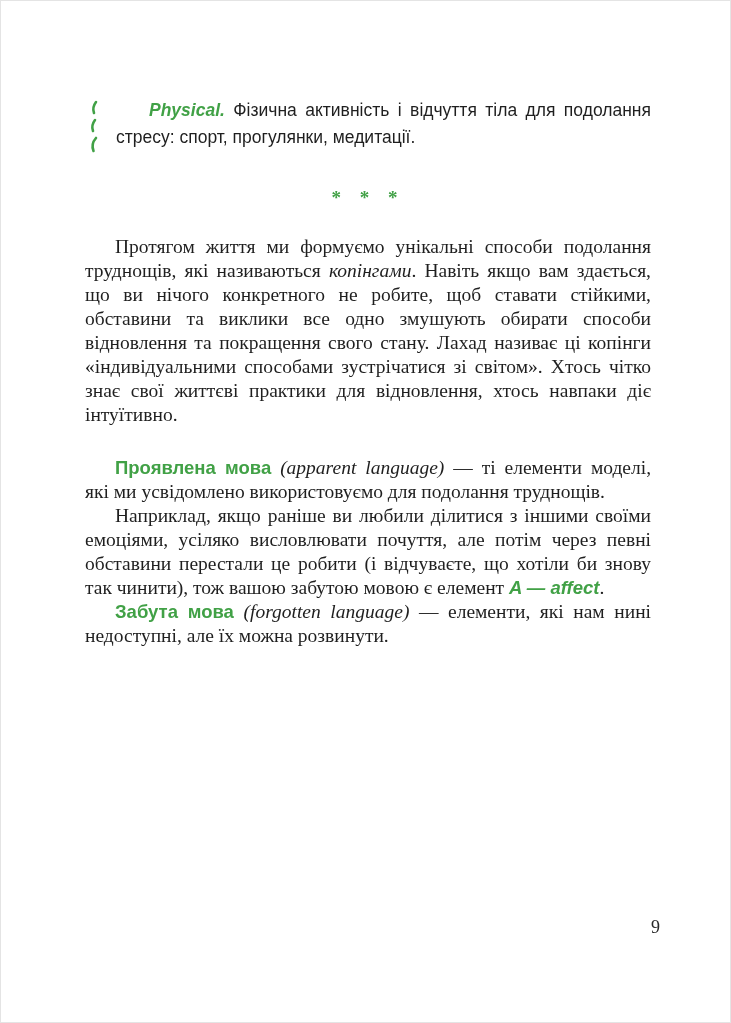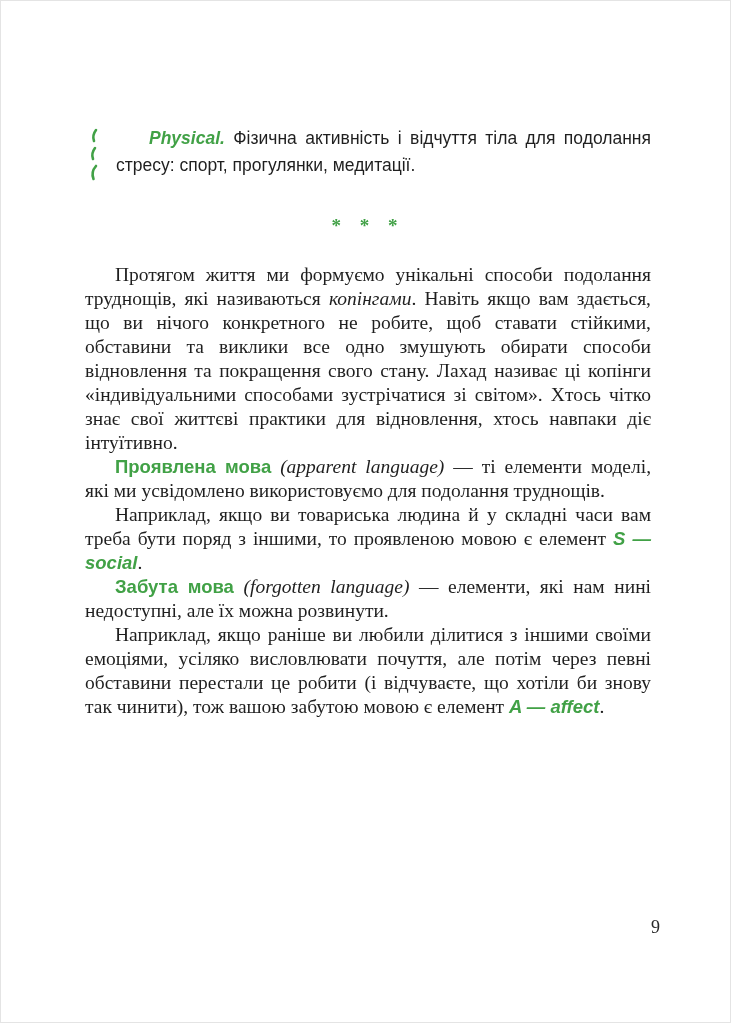--- a/index.html
+++ b/index.html
@@ -9,21 +9,21 @@
     height:1021px;
     border:1px solid #e4e4e4;
     background:#ffffff;
     font-family:"Liberation Serif", serif;
     color:#1f1f1f;
     overflow:hidden;
   }
   .content {
     position:absolute;
     left:84px;
-    top:124px;
+    top:96px;
     width:566px;
   }
 
   
   .quote {
     position:relative;
     padding-left:31px;
     font-family:"Liberation Sans", sans-serif;
     font-size:17.5px;
     line-height:27px;
@@ -54,21 +54,21 @@
   
   p.body-p {
     margin:0;
     text-indent:30px;
     text-align:justify;
     font-size:19.5px;
     line-height:24px;
     hyphens:auto;
     -webkit-hyphens:auto;
   }
-  p.gap-above { }
+  p.gap-above { margin-top:29px; }
 
   .it { font-style:italic; }
   .term {
     color:#41a146;
     font-weight:700;
     font-family:"Liberation Sans", sans-serif;
     font-size:18.5px;
   }
   .term-italic {
     color:#41a146;
@@ -103,22 +103,21 @@
       <div class="quote-text"><span class="kw">Physical.</span><span> Фізична активність і відчуття тіла для подолання стресу: спорт, прогулянки, медитації.</span></div>
     </div>
 
     <div class="separator">* * *</div>
 
     <p class="body-p"><span>Протягом життя ми формуємо унікальні способи подолання труднощів, які називаються </span><span class="it">копінгами</span><span>. Навіть якщо вам здається, що ви нічого конкретного не робите, щоб ставати стійкими, обставини та виклики все одно змушують обирати способи відновлення та покращення свого стану. Лахад називає ці копінги «індивідуальними способами зустрічатися зі світом». Хтось чітко знає свої життєві практики для відновлення, хтось навпаки діє інтуїтивно.</span></p>
 
 
     <p class="body-p gap-above"><span class="term">Проявлена мова</span><span class="it"> (apparent language)</span><span> — ті елементи моделі, які ми усвідомлено використовуємо для подолання труднощів.</span></p>
 
-    <p class="body-p"><span>Наприклад, якщо ви товариська людина й у складні часи вам треба бути поряд з іншими, то проявленою мовою є елемент </span><span class="term-italic">S — social</span><span>.</span></p>
+
+    <p class="body-p"><span>Наприклад, якщо раніше ви любили ділитися з іншими своїми емоціями, усіляко висловлювати почуття, але потім через певні обставини перестали це робити (і відчуваєте, що хотіли би знову так чинити), тож вашою забутою мовою є елемент </span><span class="term-italic">A — affect</span><span>.</span></p>
 
     <p class="body-p"><span class="term">Забута мова</span><span class="it"> (forgotten language)</span><span> — елементи, які нам нині недоступні, але їх можна розвинути.</span></p>
-
-    <p class="body-p"><span>Наприклад, якщо раніше ви любили ділитися з іншими своїми емоціями, усіляко висловлювати почуття, але потім через певні обставини перестали це робити (і відчуваєте, що хотіли би знову так чинити), тож вашою забутою мовою є елемент </span><span class="term-italic">A — affect</span><span>.</span></p>
 
   </div>
 
   <div class="page-number">9</div>
 </div>
 
 </body></html>

